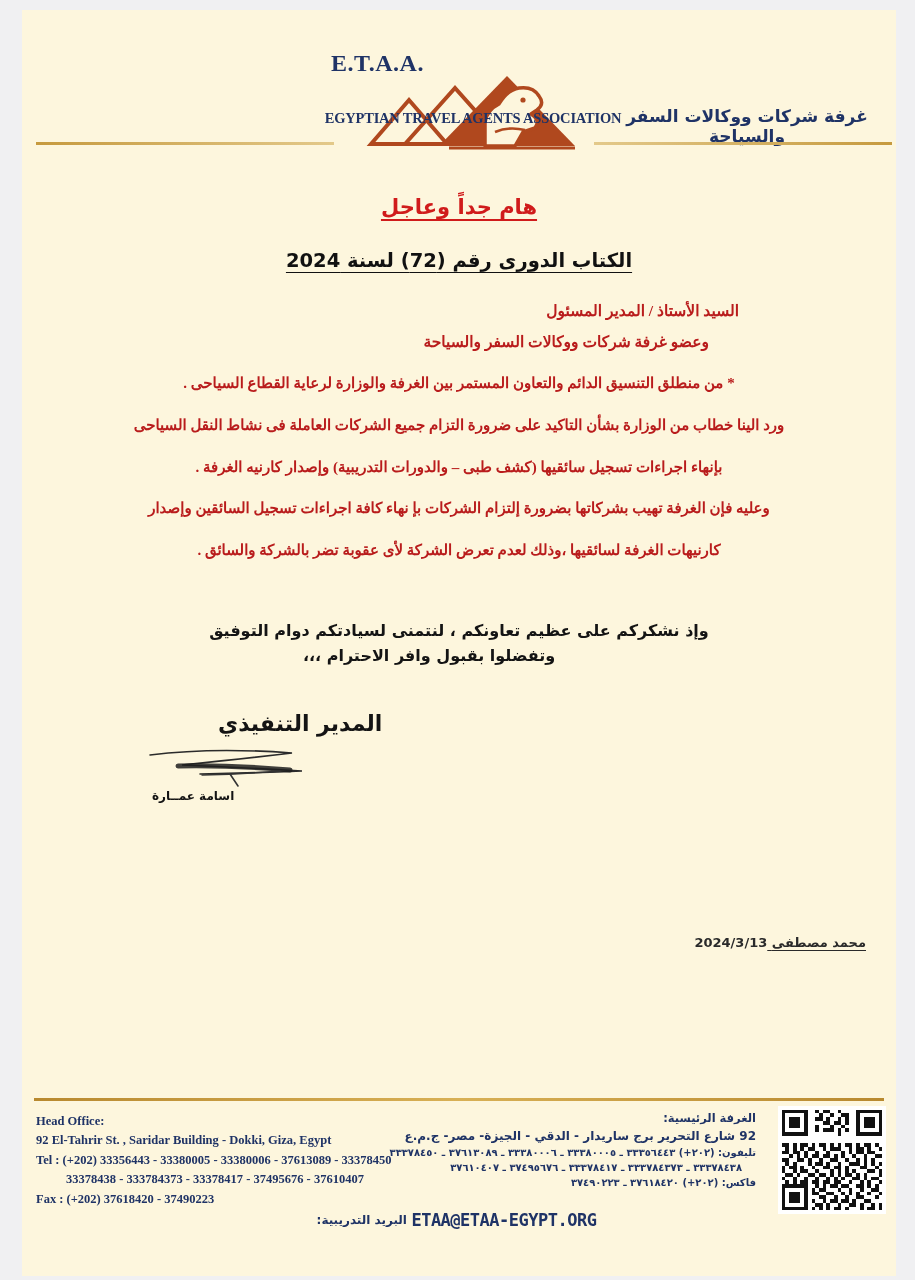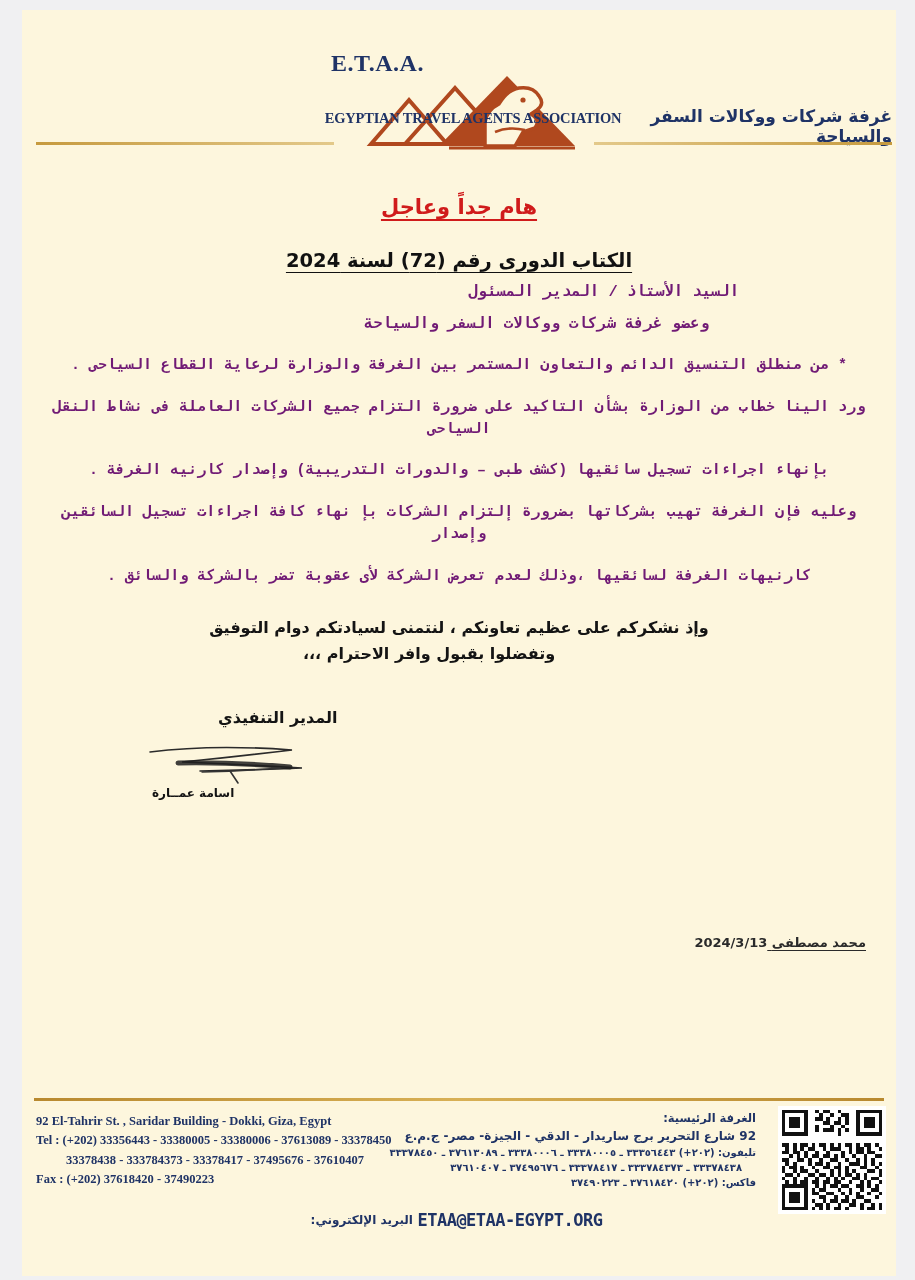--- a/index.html
+++ b/index.html
@@ -62,20 +62,21 @@
     font-weight: bold;
     font-size: 14.5px;
     color: #1f3366;
     letter-spacing: -0.2px;
   }
   .assoc-ar {
     position: absolute;
     right: 4px;
     top: 58px;
     width: 290px;
+    text-align: center;
     direction: rtl;
     font-family: "DejaVu Sans", sans-serif;
     font-weight: bold;
     font-size: 17px;
     color: #1f3366;
   }
   .rule-left {
     position: absolute;
     left: 14px;
     top: 94px;
@@ -112,24 +113,24 @@
     font-size: 19.5px;
     color: #111;
     text-decoration: underline;
     text-underline-offset: 5px;
     margin-top: 30px;
   }
 
   
   .body-block {
     direction: rtl;
-    font-family: Liberation Mono, monospace;
-    font-weight: bold;
-    color: #701a75;
-    margin-top: 10px;
+    font-family: Liberation Serif, serif;
+    font-weight: bold;
+    color: #b91c1c;
+    margin-top: 30px;
   }
   .salute {
     font-size: 15.5px;
     text-align: center;
     margin: 0 auto 13px auto;
   }
   .s1 { width: 660px; text-align: right; padding-right: 50px; box-sizing: border-box; }
   .s2 { width: 700px; text-align: right; padding-right: 100px; box-sizing: border-box; }
   .s3 { width: 720px; text-align: right; padding-right: 170px; box-sizing: border-box; }
 
@@ -142,39 +143,39 @@
   .para-first { margin-top: 22px; }
 
   
   .closing {
     direction: rtl;
     font-family: "DejaVu Sans", sans-serif;
     font-weight: bold;
     font-size: 16px;
     color: #141414;
     text-align: center;
-    margin-top: 28px;
+    margin-top: 56px;
     line-height: 1.6;
   }
   .closing .l2 { padding-right: 60px; }
 
   
   .sign-block {
     position: relative;
     margin-top: 42px;
     height: 120px;
   }
   .sign-title {
     position: absolute;
     left: 196px;
     top: 0;
     direction: rtl;
     font-family: "DejaVu Sans", sans-serif;
     font-weight: bold;
-    font-size: 16px;
+    font-size: 22px;
     color: #141414;
   }
   .sign-scribble {
     position: absolute;
     left: 120px;
     top: 30px;
   }
   .sign-name {
     position: absolute;
     left: 130px;
@@ -336,20 +337,21 @@
 
   <div class="date-line">
     <span>محمد مصطفى</span>
     <span class="num">2024/3/13</span>
   </div>
 
   <div class="footer">
     <div class="footer-rule"></div>
 
     <div class="foot-en">
+      <div>Head Office:</div>
       <div>92 El-Tahrir St. , Saridar Building - Dokki, Giza, Egypt</div>
       <div>Tel : (+202) 33356443 - 33380005 - 33380006 - 37613089 - 33378450</div>
       <div class="indent">33378438 - 333784373 - 33378417 - 37495676 - 37610407</div>
       <div>Fax : (+202) 37618420 - 37490223</div>
     </div>
 
     <div class="foot-ar">
       <div class="fa-title">الغرفة الرئيسية:</div>
       <div class="fa-addr"><span>92 شارع التحرير برج ساريدار - الدقي - الجيزة- مصر- ج.م.ع</span></div>
       <div class="fa-tel">
@@ -358,21 +360,21 @@
       </div>
       <div class="fa-tel2">٣٣٣٧٨٤٣٨ ـ ٣٣٣٧٨٤٣٧٣ ـ ٣٣٣٧٨٤١٧ ـ ٣٧٤٩٥٦٧٦ ـ ٣٧٦١٠٤٠٧</div>
       <div class="fa-fax">
         <span>فاكس:</span>
         <span>(٢٠٢+) ٣٧٦١٨٤٢٠ ـ ٣٧٤٩٠٢٢٣</span>
       </div>
     </div>
 
     <div class="email-row">
       <span class="email-val">ETAA@ETAA-EGYPT.ORG</span>
-      <span class="email-label">البريد الإلكتروني:</span>
+      <span class="email-label">البريد التدريبية:</span>
     </div>
 
     <svg class="qr" viewBox="0 0 29 29" shape-rendering="crispEdges">
       <rect width="29" height="29" fill="#fff"></rect>
       <g fill="#111">
         <rect x="1" y="1" width="7" height="7"></rect>
           <rect x="2" y="2" width="5" height="5" fill="#fff"></rect>
           <rect x="3" y="3" width="3" height="3"></rect>
         <rect x="21" y="1" width="7" height="7"></rect>
           <rect x="22" y="2" width="5" height="5" fill="#fff"></rect>

